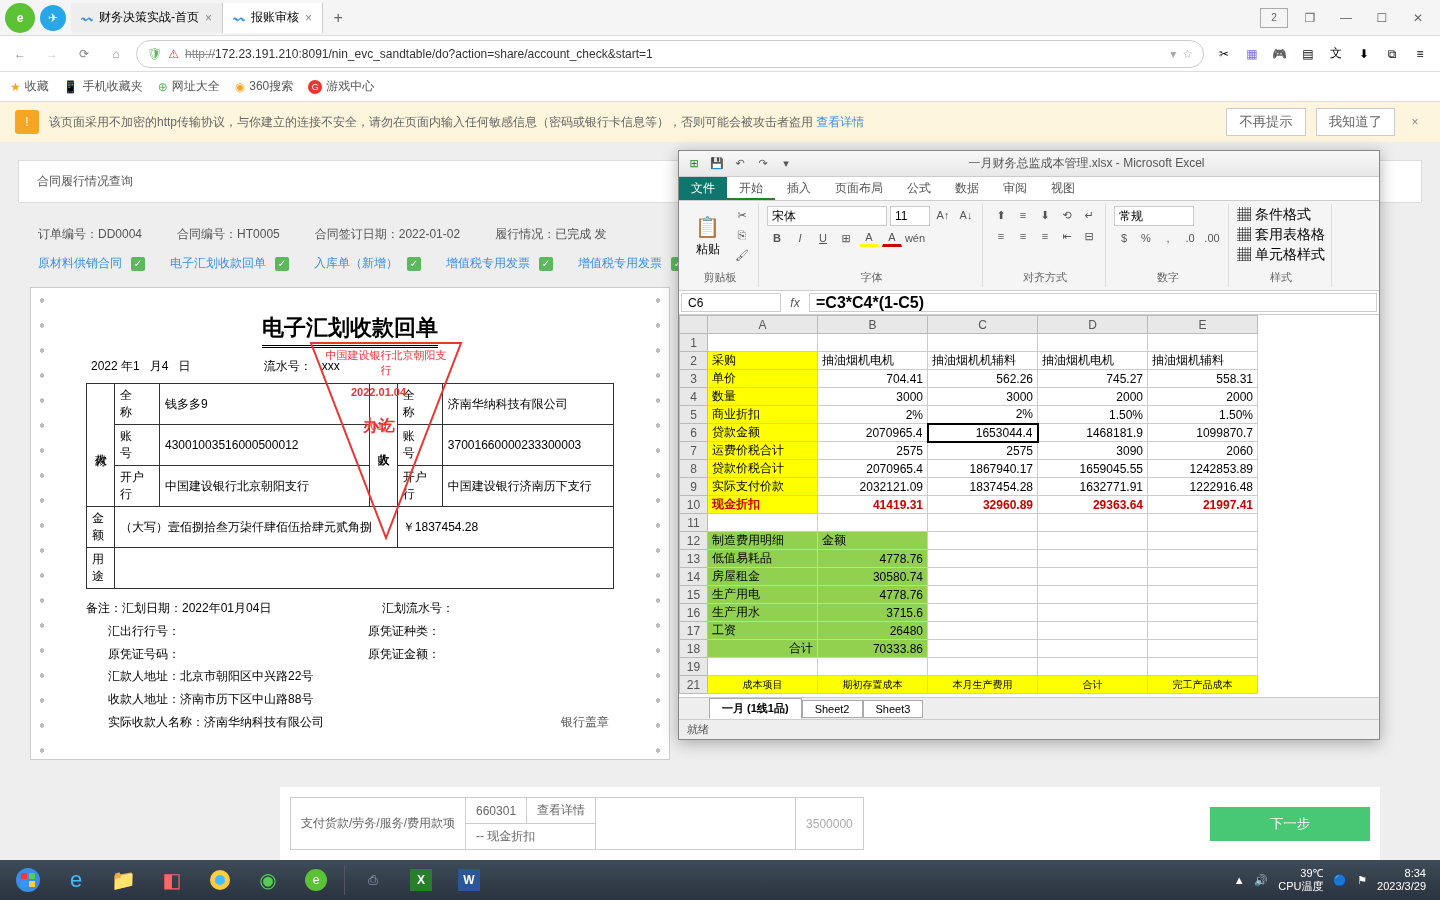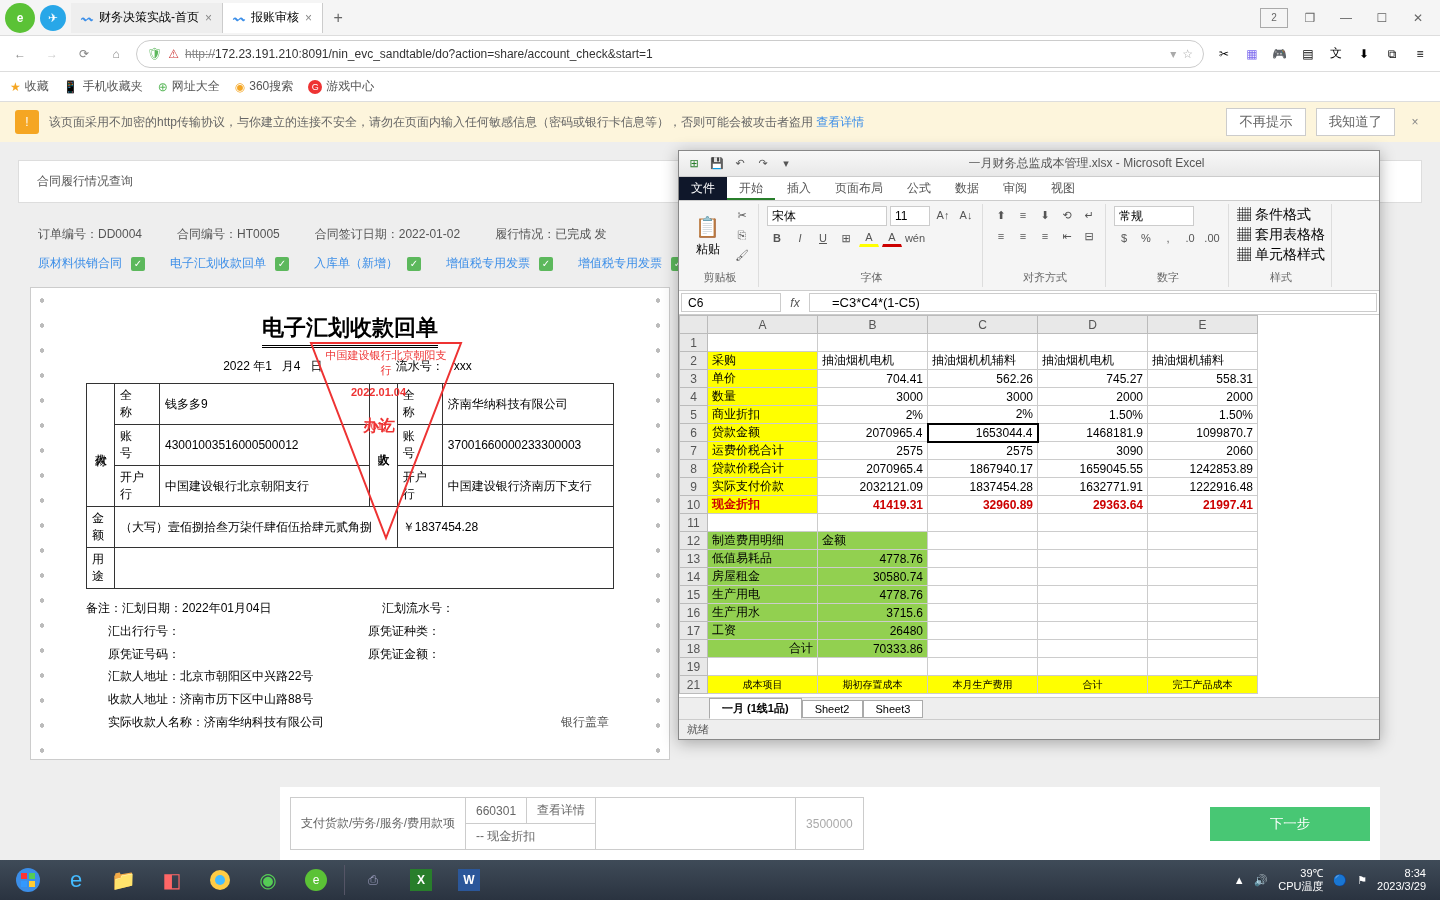--- a/index.html
+++ b/index.html
@@ -43,21 +43,21 @@
 .doc-links { display: flex; gap: 25px; padding: 0 20px 15px; }
 .doc-link { color: #3b8ee8; cursor: pointer; display: flex; align-items: center; gap: 9px; }
 .green-check { width: 14px; height: 14px; background: #5cb85c; border-radius: 2px; color: white; font-size: 10px; display: flex; align-items: center; justify-content: center; }
 
 .receipt { background: #fff; border: 1px solid #ccc; padding: 25px 55px; position: relative; width: 640px; margin-left: 12px; min-height: 410px; }
 .receipt::before, .receipt::after { content: ""; position: absolute; top: 0; bottom: 0; width: 14px; background-image: radial-gradient(circle, #bbb 2px, transparent 2.5px); background-size: 14px 25px; }
 .receipt::before { left: 4px; }
 .receipt::after { right: 4px; }
 .receipt-title { text-align: center; font-size: 22px; font-weight: bold; border-bottom: 3px double #000; display: inline-block; padding-bottom: 2px; }
 .receipt-title-wrap { text-align: center; margin-bottom: 10px; }
-.receipt-date { text-align: center; margin-bottom: 8px; }
+.receipt-date { margin-bottom: 8px; }
 .receipt-date span { margin: 0 5px; }
 .rtable { width: 100%; border-collapse: collapse; }
 .rtable td { border: 1px solid #333; padding: 3px 5px; font-size: 12px; }
 .rtable .vcell { writing-mode: vertical-lr; text-align: center; width: 18px; }
 .rtable .lbl { width: 45px; }
 .receipt-notes { margin-top: 8px; line-height: 1.9; font-size: 12px; padding-left: 22px; }
 .stamp { position: absolute; top: 50px; left: 270px; width: 170px; height: 240px; pointer-events: none; }
 .stamp-text { color: #e33; font-size: 11px; position: absolute; }
 .bank-seal { position: absolute; bottom: 28px; right: 60px; color: #555; }
 
@@ -67,37 +67,37 @@
 .next-btn { margin-left: auto; background: #48c774; color: white; border: none; padding: 8px 60px; cursor: pointer; }
 
 
 .excel { position: absolute; top: 150px; left: 678px; width: 702px; height: 590px; background: #fff; border: 1px solid #888; box-shadow: 0 3px 15px rgba(0,0,0,0.3); z-index: 100; display: flex; flex-direction: column; }
 .excel-titlebar { height: 26px; background: linear-gradient(#f8f8f8, #e8e8e8); display: flex; align-items: center; padding: 0 6px; gap: 5px; border-bottom: 1px solid #ccc; }
 .excel-title { flex: 1; text-align: center; color: #555; font-size: 12px; }
 .qat-btn { width: 18px; height: 18px; display: flex; align-items: center; justify-content: center; font-size: 11px; color: #555; }
 
 .excel-tabs { height: 24px; display: flex; background: #fff; border-bottom: 1px solid #ccc; }
 .excel-tab { padding: 3px 12px; color: #555; cursor: pointer; font-size: 12px; }
-.excel-tab.file { background: #0f172a; color: white; }
+.excel-tab.file { background: #0f766e; color: white; }
 .excel-tab.active { border-bottom: 2px solid #287e2b; }
 
 .ribbon { height: 90px; background: #f5f5f5; border-bottom: 1px solid #ccc; display: flex; padding: 3px; gap: 2px; overflow: hidden; }
 .ribbon-group { border-right: 1px solid #ddd; padding: 2px 6px; display: flex; flex-direction: column; }
 .ribbon-group-items { flex: 1; display: flex; gap: 4px; align-items: flex-start; }
 .ribbon-group-label { font-size: 11px; color: #666; text-align: center; }
 .ribbon-big { width: 40px; height: 60px; display: flex; flex-direction: column; align-items: center; justify-content: center; gap: 2px; }
 .ribbon-small-col { display: flex; flex-direction: column; gap: 2px; }
 .ribbon-small { width: 20px; height: 18px; display: flex; align-items: center; justify-content: center; font-size: 11px; color: #555; border: 1px solid transparent; }
 .font-name { width: 120px; height: 20px; border: 1px solid #ccc; padding: 0 4px; font-size: 12px; }
 .font-size { width: 40px; height: 20px; border: 1px solid #ccc; padding: 0 4px; font-size: 12px; }
 
 .formula-row { height: 24px; display: flex; border-bottom: 1px solid #ccc; }
 .name-box { width: 100px; border: 1px solid #ccc; padding: 2px 6px; margin: 2px; font-size: 12px; }
 .fx-lbl { width: 24px; display: flex; align-items: center; justify-content: center; font-style: italic; color: #555; }
-.formula-input { flex: 1; border: 1px solid #ccc; margin: 2px; padding: 2px 22px; font-size: 13px; }
+.formula-input { flex: 1; border: 1px solid #ccc; margin: 2px; padding: 2px 6px; font-size: 16px; font-weight: bold; }
 
 .sheet-area { flex: 1; overflow: auto; position: relative; }
 .sheet { border-collapse: collapse; font-size: 12px; }
 .sheet th { background: #e8e8e8; border: 1px solid #bbb; font-weight: normal; color: #555; padding: 0; height: 18px; }
 .sheet th.rowh { width: 28px; }
 .sheet th.colh { width: 110px; }
 .sheet td { border: 1px solid #ccc; padding: 0 4px; height: 16px; width: 110px; white-space: nowrap; }
 .yellow { background: #ffff00; }
 .green { background: #92d050; }
 .red-text { color: #c00; font-weight: bold; }

